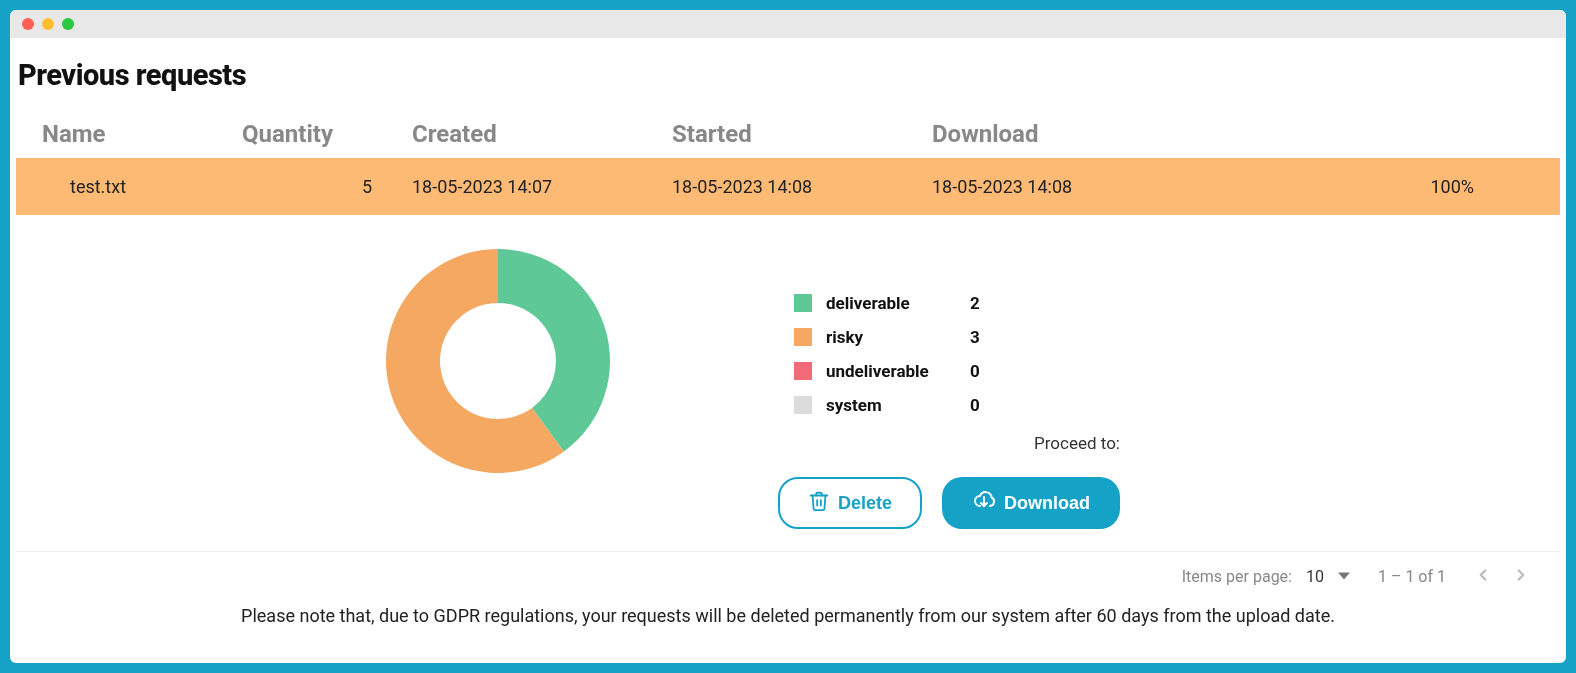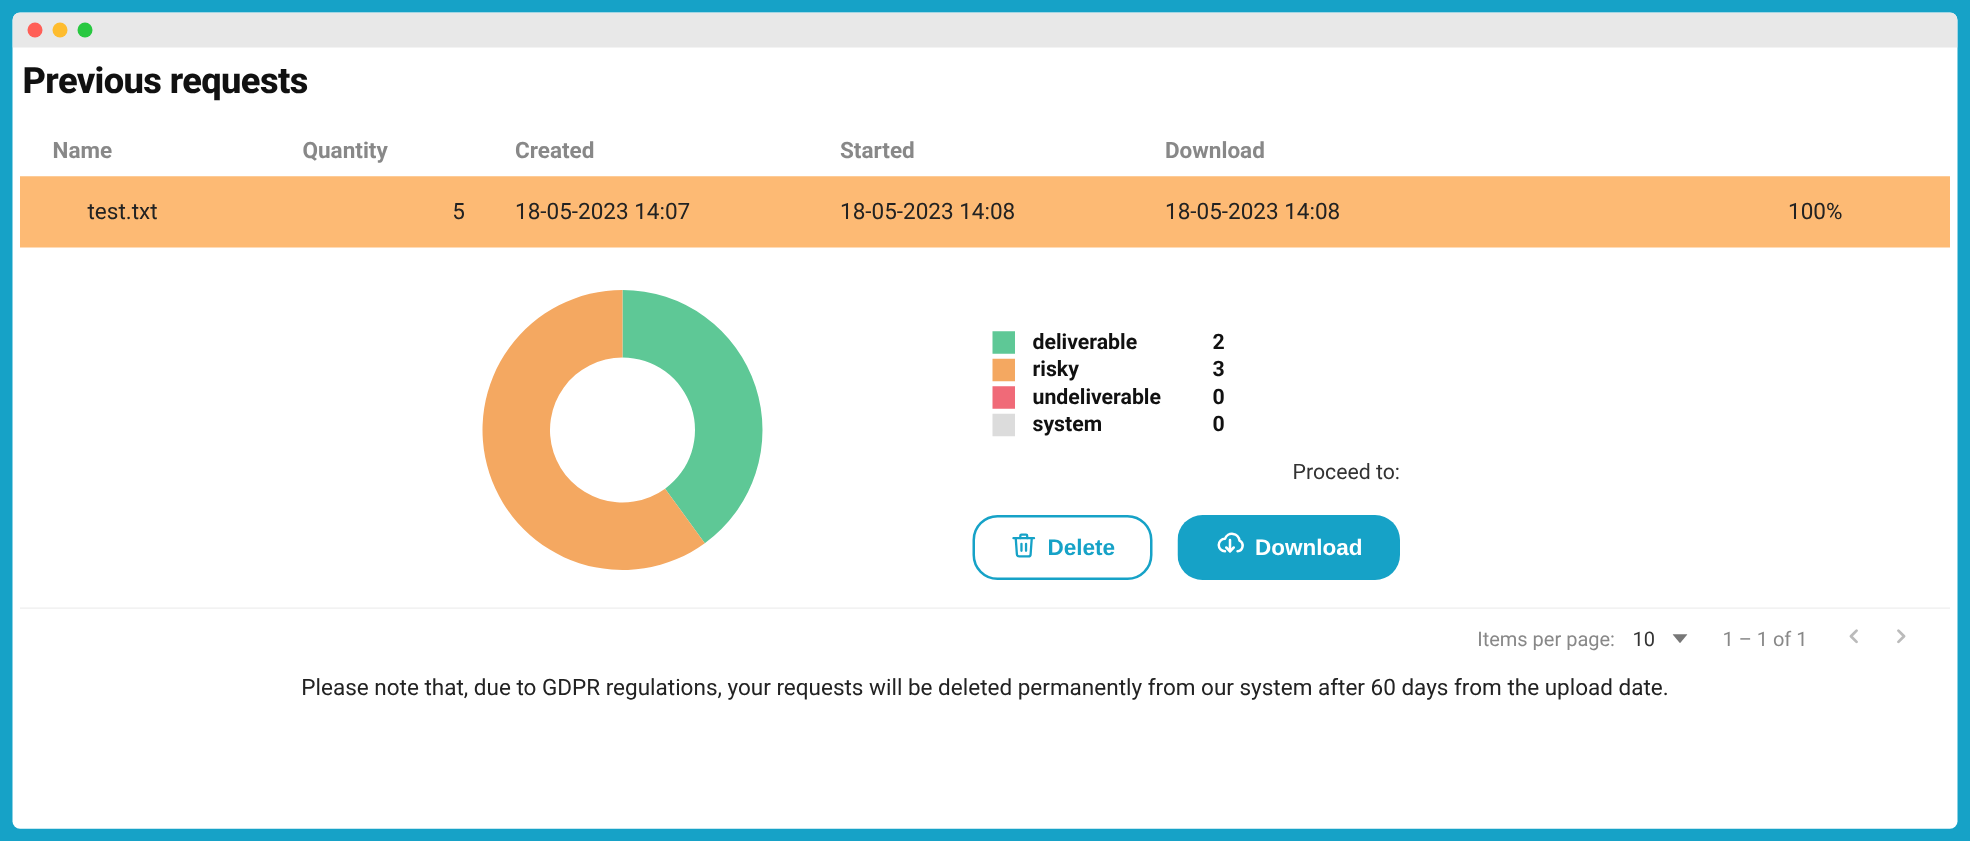--- a/index.html
+++ b/index.html
@@ -25,31 +25,31 @@
     background: #e8e8e8;
     display: flex;
     align-items: center;
     padding-left: 12px;
     gap: 8px;
   }
   .tl-btn { width: 12px; height: 12px; border-radius: 50%; }
   .tl-red { background: #ff5f57; }
   .tl-yellow { background: #febc2e; }
   .tl-green { background: #28c840; }
-  .content { flex: 1; padding: 8px 6px 14px 6px; overflow: auto; }
+  .content { flex: 1; padding: 18px 6px 14px 6px; overflow: auto; }
   h1.page-title { font-size: 29px; font-weight: 800; letter-spacing: -0.5px; margin: 2px 0 18px 2px; color:#111; }
   .table { width: 100%; }
   .thead {
     display: grid;
     grid-template-columns: 200px 170px 260px 260px 260px 1fr;
     align-items: center;
     padding: 10px 26px;
     font-weight: 700;
     color: #888;
-    font-size: 18px;
+    font-size: 24px;
   }
   .trow {
     display: grid;
     grid-template-columns: 200px 170px 260px 260px 260px 1fr;
     align-items: center;
     background: #fdba74;
     padding: 18px 26px;
     font-size: 18px;
     color: #222;
   }
@@ -58,21 +58,21 @@
   .trow .cell-pct { text-align: right; padding-right: 60px; }
 
   .detail-panel {
     display: flex;
     gap: 180px;
     padding: 30px 26px 10px 26px;
     align-items: flex-start;
   }
   .donut-wrap { margin-left: 340px; }
   .legend-wrap { flex: 1; }
-  .legend { display: flex; flex-direction: column; gap: 2px; margin-top: 36px; }
+  .legend { display: flex; flex-direction: column; gap: 14px; margin-top: 48px; }
   .legend-row { display: flex; align-items: center; gap: 14px; font-size: 17px; }
   .swatch { width: 18px; height: 18px; }
   .legend-label { font-weight: 700; width: 130px; color:#111; }
   .legend-val { font-weight: 700; color:#111; }
 
   .actions { display: flex; align-items: center; gap: 20px; margin-top: 24px; margin-left: -16px; }
   .proceed-lbl { color: #333; font-size: 17px; margin-left: 240px; margin-bottom: 10px; margin-top: 18px; }
   .btn {
     display: inline-flex; align-items: center; gap: 8px;
     height: 52px; padding: 0 28px; border-radius: 20px;

